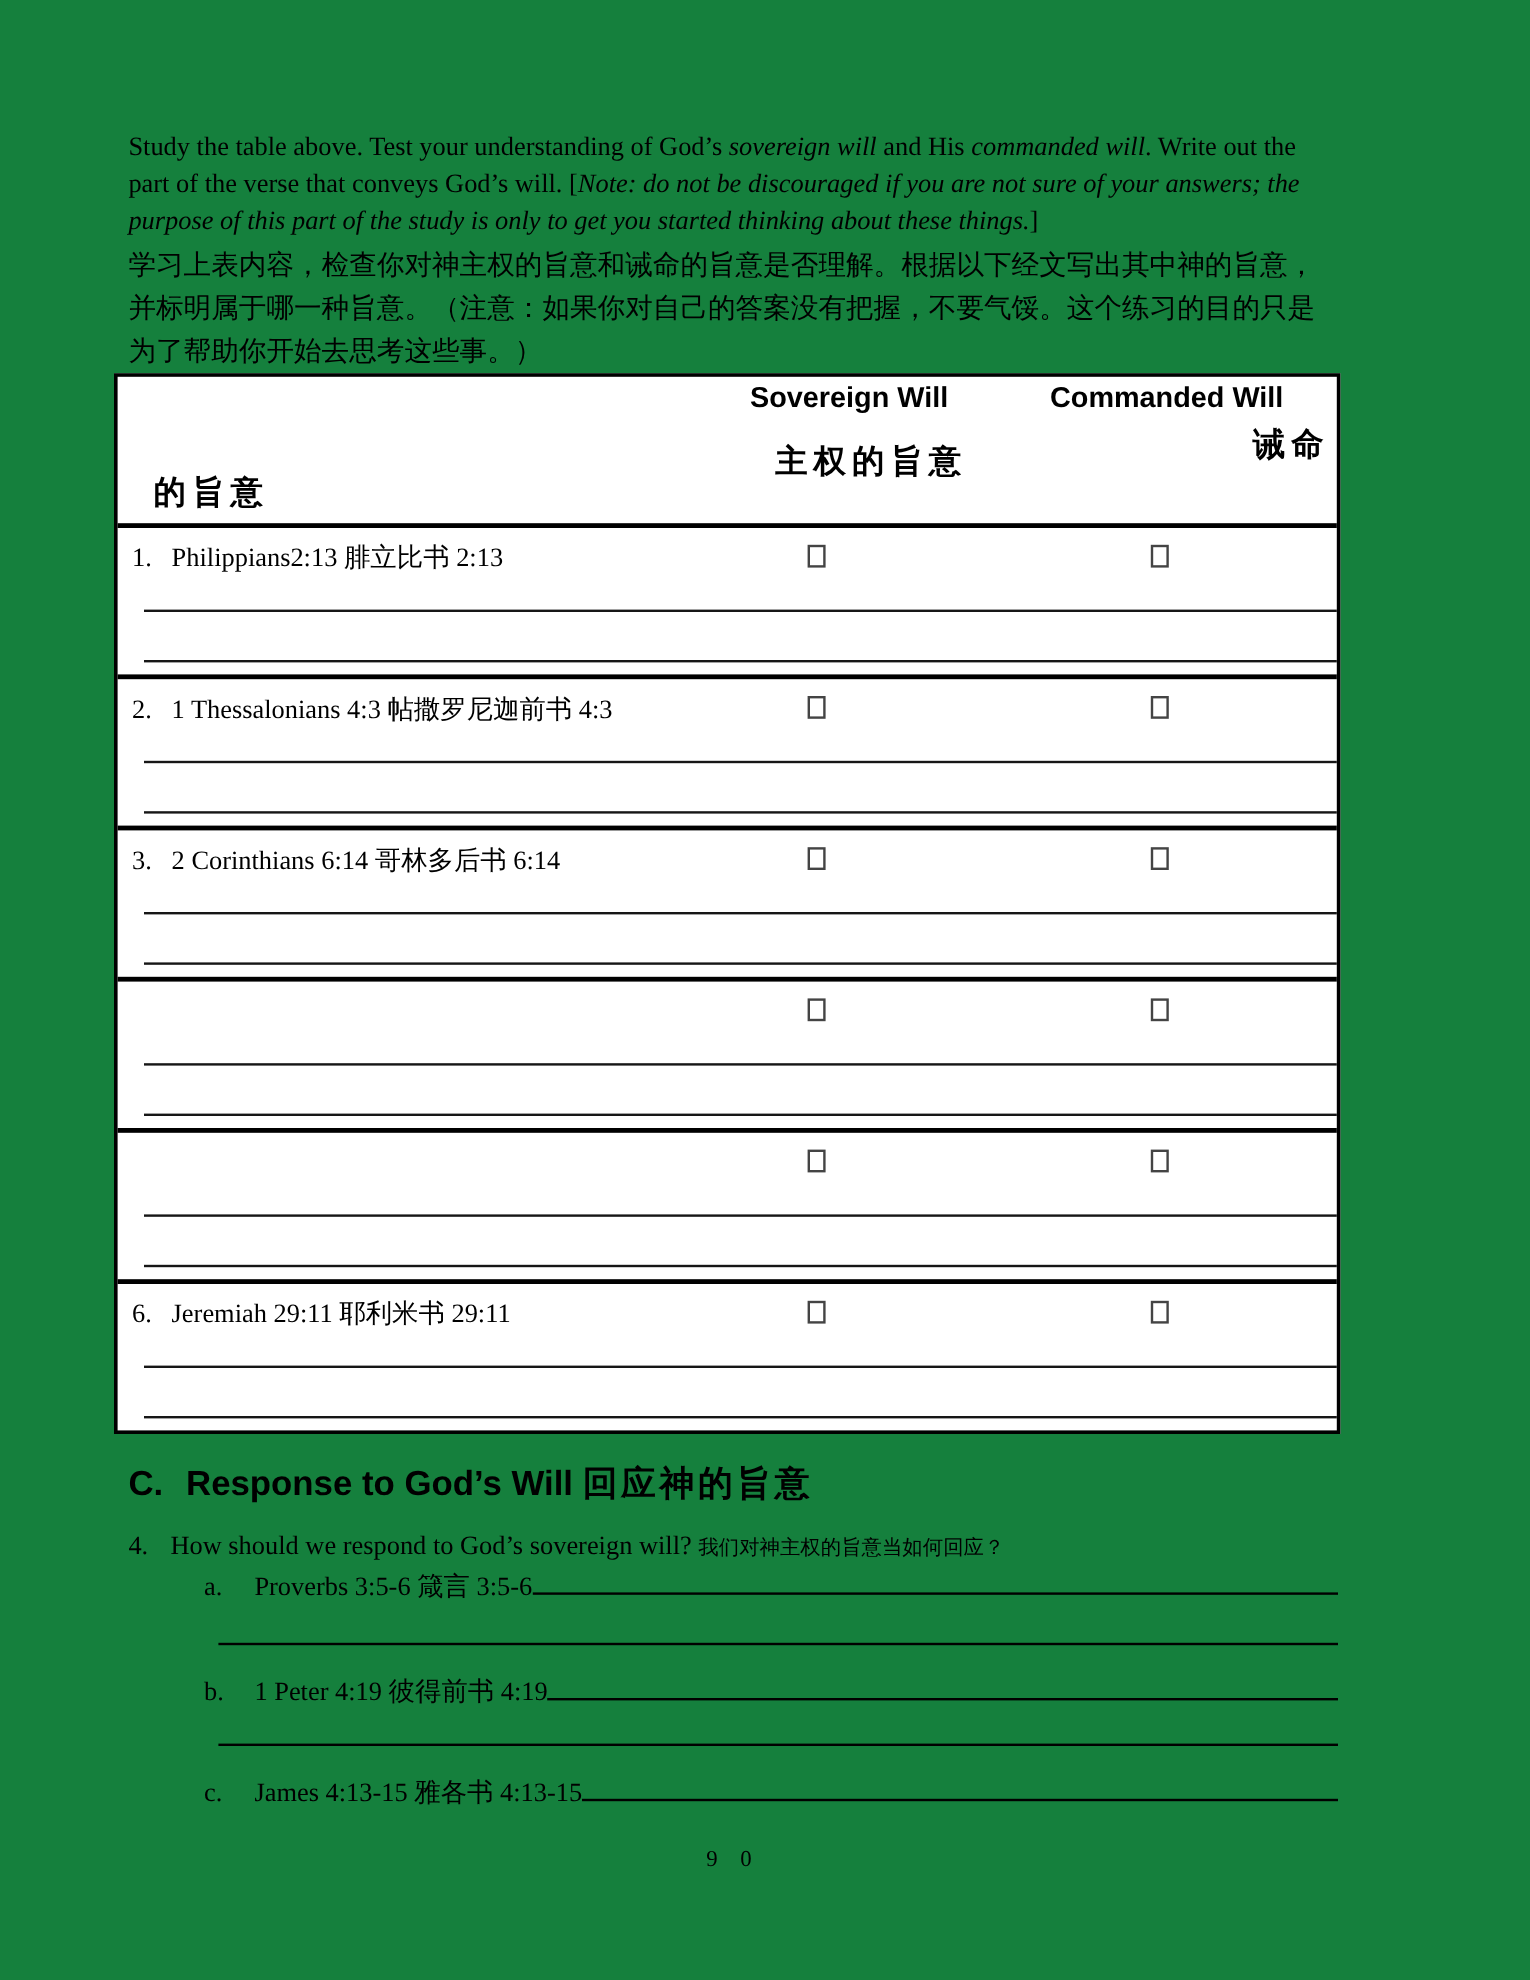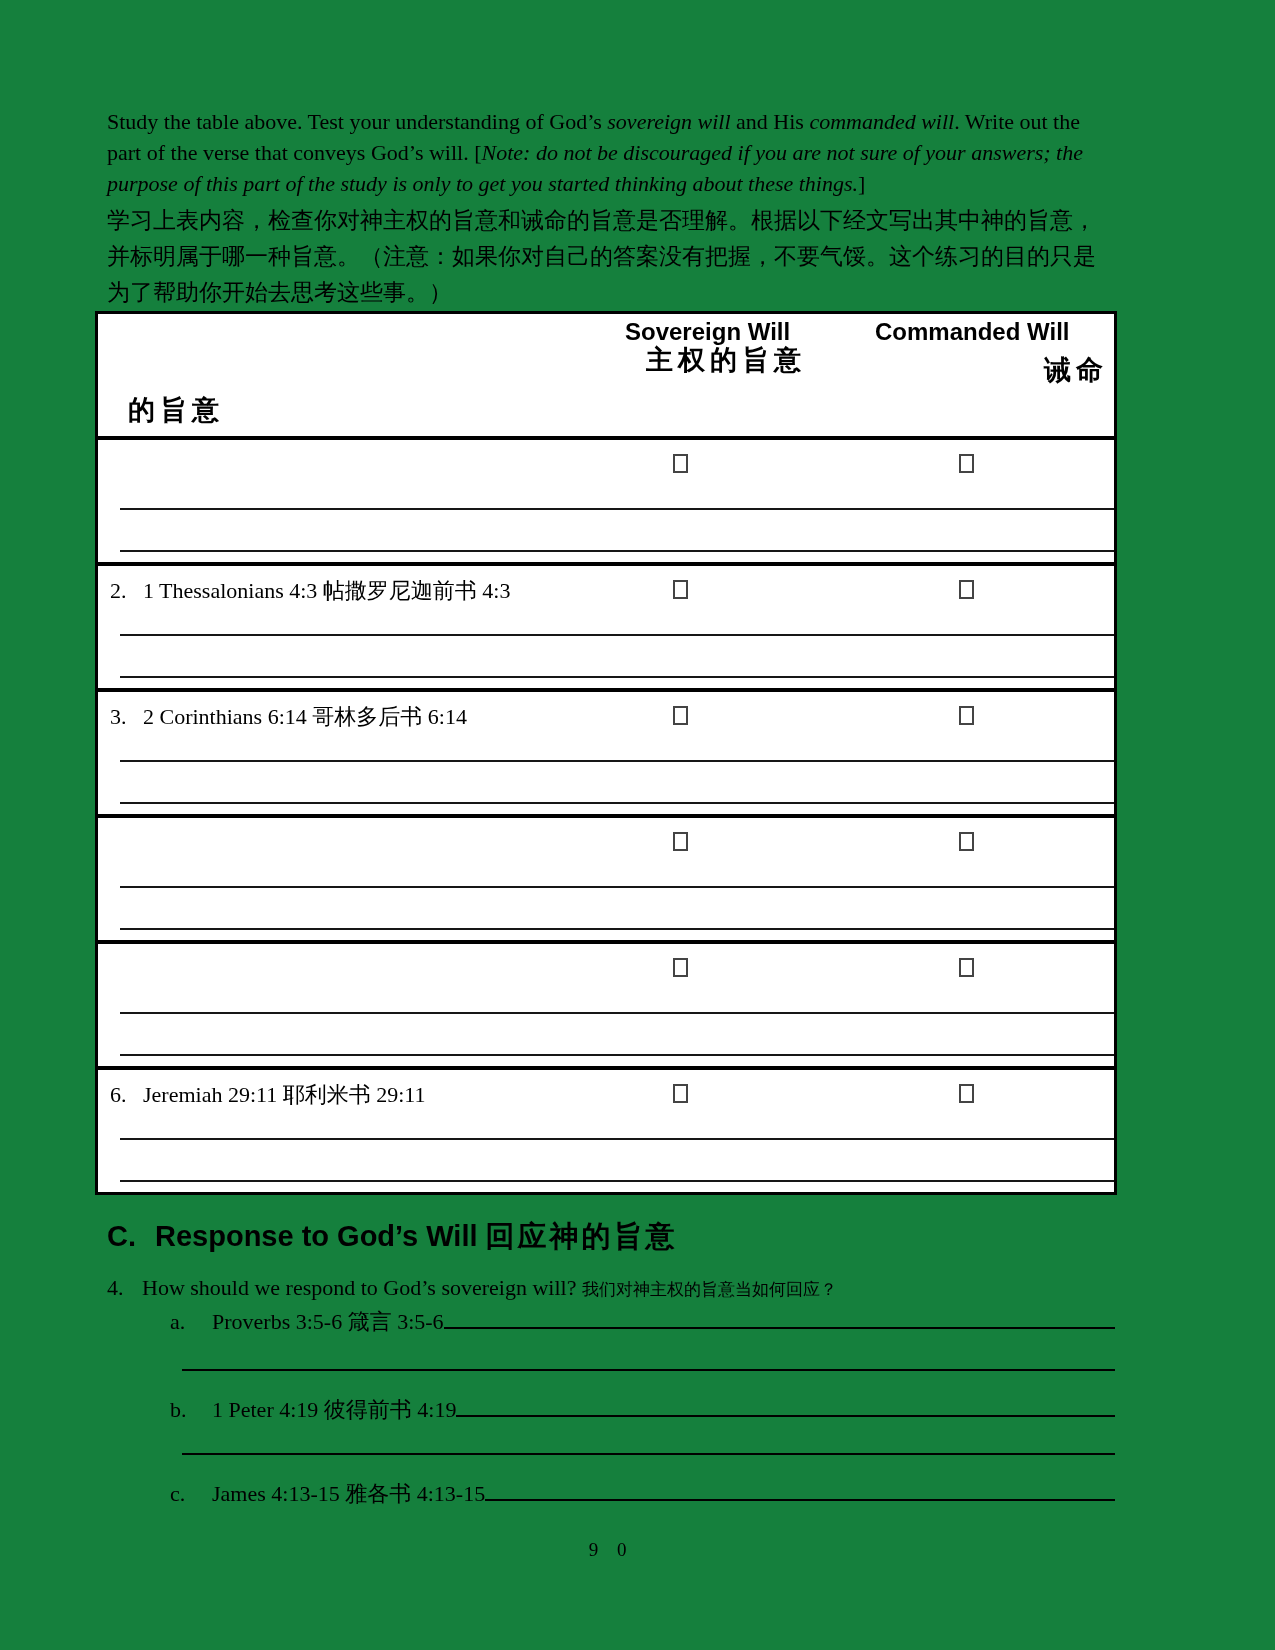--- a/index.html
+++ b/index.html
@@ -32,21 +32,21 @@
     position:absolute; top:4px;
     font-family:"Liberation Sans", sans-serif;
     font-weight:bold; font-size:24px;
   }
   .h-en.sov { left:527px; }
   .h-en.com { left:777px; }
   .gt-header .h-zh {
     position:absolute;
     font-weight:bold; font-size:27px; letter-spacing:5px;
   }
-  .h-zh.sov { left:548px; top:28px; }
+  .h-zh.sov { left:548px; top:52px; }
   .h-zh.com { right:6px;  top:38px; }
   .h-zh.wrap { left:30px; top:78px; }
 
   .gt-row { position:relative; height:126px; border-top:4px solid #000; }
   .row-label { position:absolute; top:10px; left:12px; font-size:22px; white-space:nowrap; }
   .row-label .num { display:inline-block; width:33px; }
   .checkbox {
     position:absolute; top:14px;
     width:15px; height:19px;
     border:2px solid #444;
@@ -106,20 +106,21 @@
 
       <div class="gt-header">
         <span class="h-en sov">Sovereign Will</span>
         <span class="h-en com">Commanded Will</span>
         <span class="h-zh sov">主权的旨意</span>
         <span class="h-zh com">诫命</span>
         <span class="h-zh wrap">的旨意</span>
       </div>
 
       <div class="gt-row">
+        <div class="row-label"><span class="num">1.</span><span>Philippians2:13 腓立比书 2:13</span></div>
         <span class="checkbox cb1"></span>
         <span class="checkbox cb2"></span>
         <div class="wline wline1"></div>
         <div class="wline wline2"></div>
       </div>
 
       <div class="gt-row">
         <div class="row-label"><span class="num">2.</span><span>1 Thessalonians 4:3 帖撒罗尼迦前书 4:3</span></div>
         <span class="checkbox cb1"></span>
         <span class="checkbox cb2"></span>

